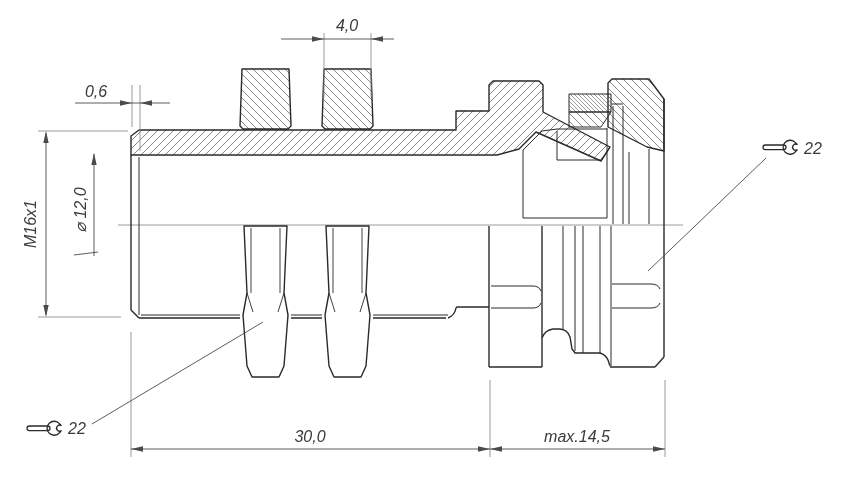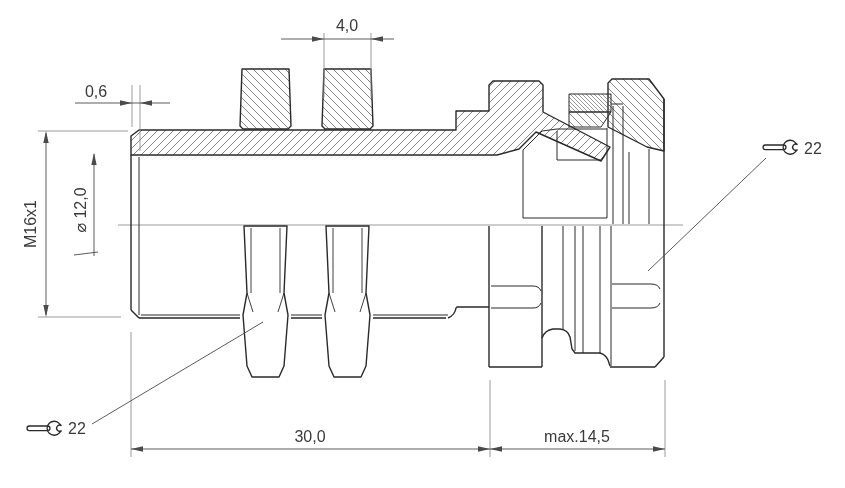--- a/index.html
+++ b/index.html
@@ -1,17 +1,17 @@
 <!DOCTYPE html>
 <html><head>
 <meta charset="utf-8">
 <style>
   html,body{margin:0;padding:0;background:#fff;}
   #canvas{position:relative;width:845px;height:488px;background:#fff;overflow:hidden;
-          font-family:"Liberation Sans", sans-serif;}
+          font-family:"Liberation Sans", sans-serif;font-style:italic;}
   svg{display:block;}
   text{font-family:"Liberation Sans", sans-serif;fill:#3a3a3a;}
   .dimtxt{font-size:16px;}
 </style>
 </head>
 <body>
 
 <div id="canvas">
 <svg width="845" height="488" viewBox="0 0 845 488">
   <defs>

